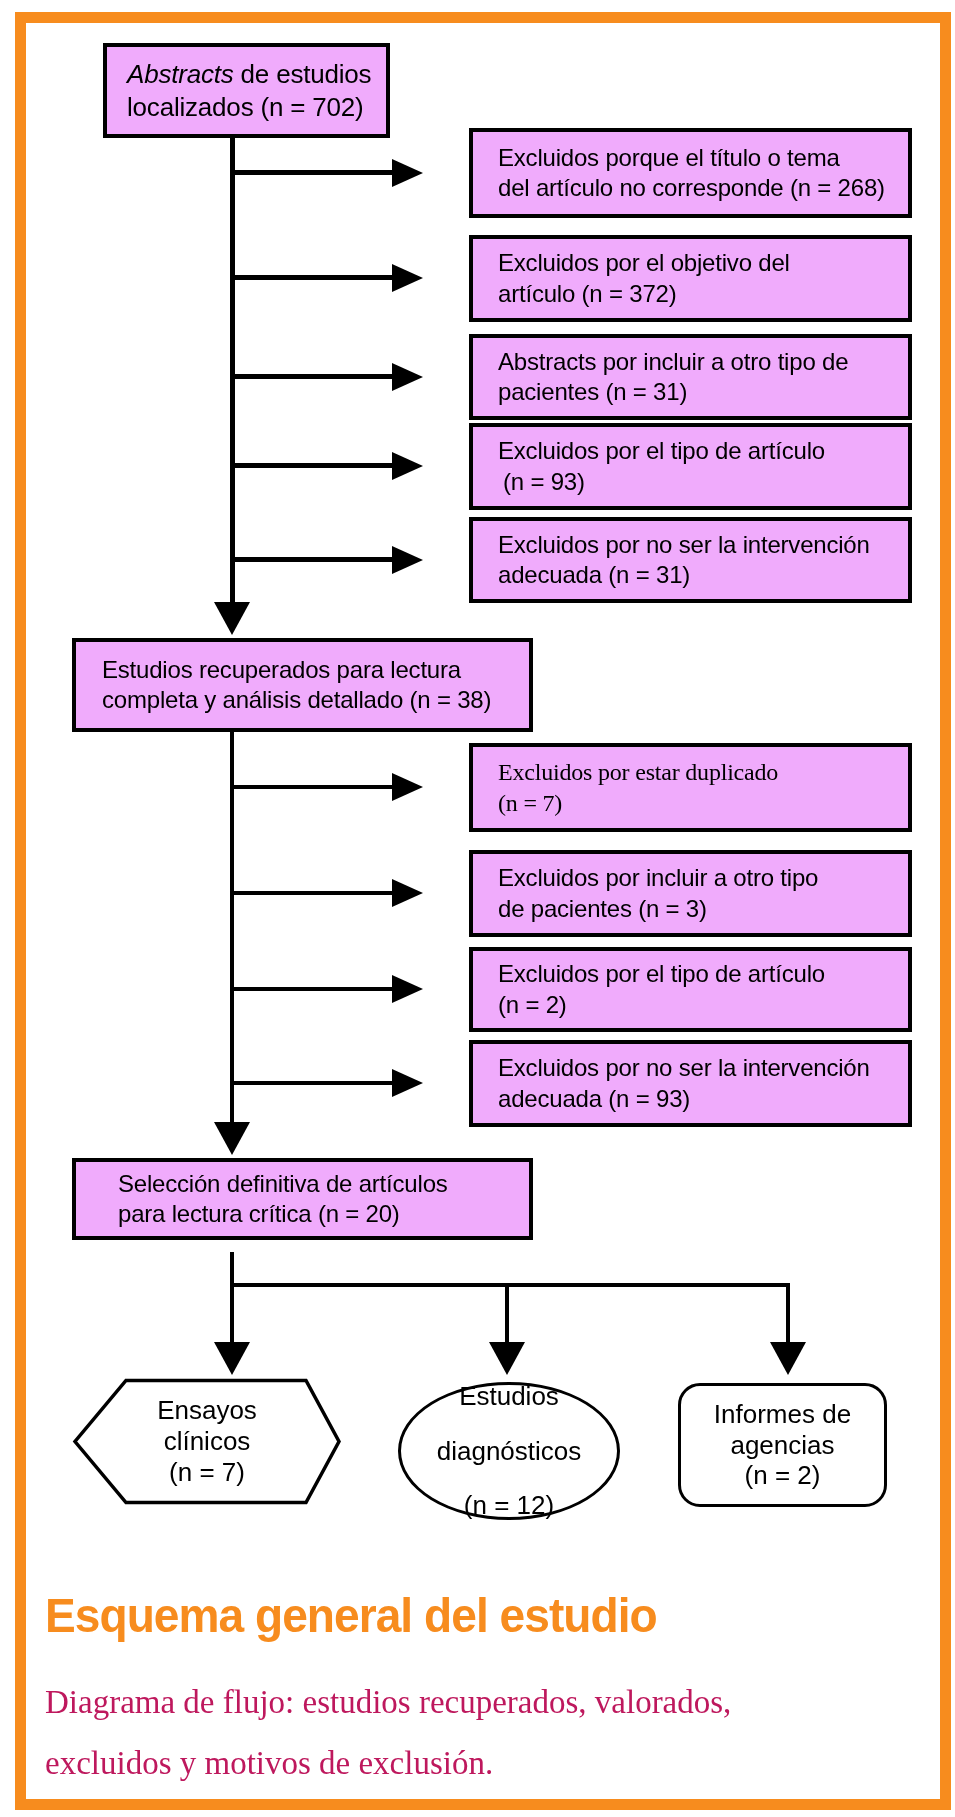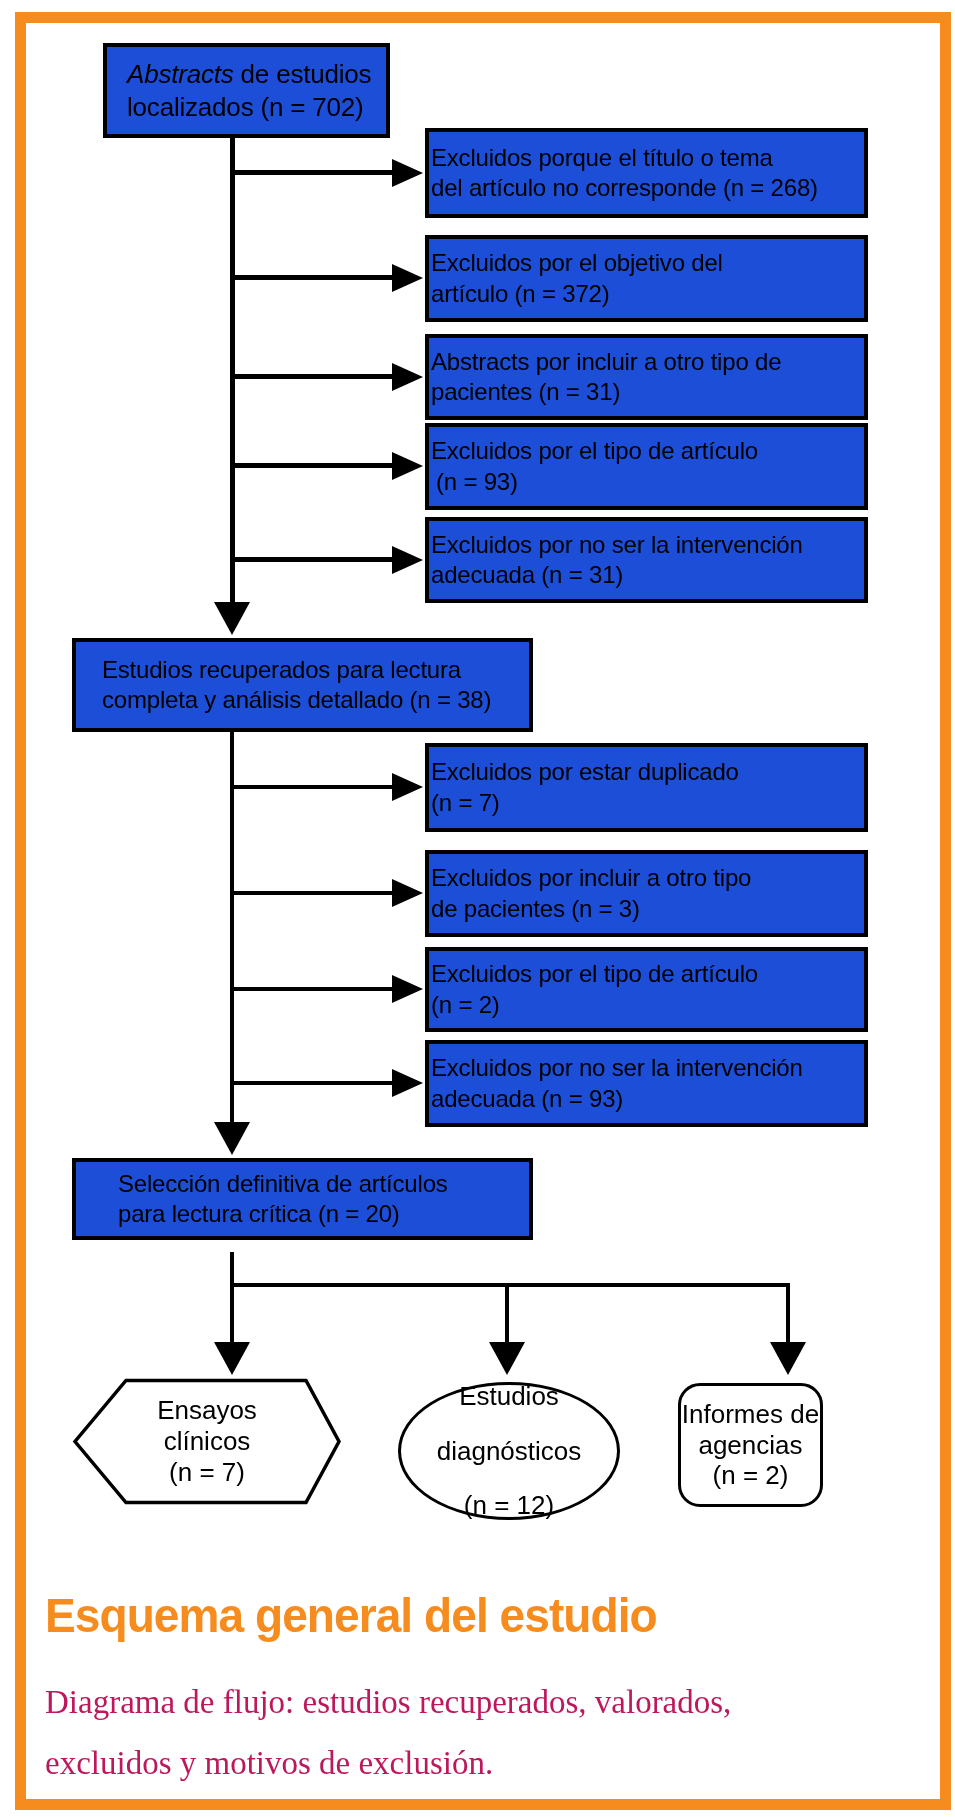--- a/index.html
+++ b/index.html
@@ -8,27 +8,27 @@
     position:relative; width:955px; height:1817px; background:#ffffff;
     font-family:"Liberation Sans","DejaVu Sans",sans-serif; color:#000;
     overflow:hidden;
   }
   .abs { position:absolute; }
   .frame {
     left:15px; top:12px; width:936px; height:1798px;
     border:11px solid #F78C1E; background:transparent;
   }
   .fbox {
-    border:4px solid #000; background:#1d4ed8;
+    border:4px solid #000; background:#f0abfc;
     display:flex; flex-direction:column; justify-content:center;
     font-size:24px; line-height:1.26; letter-spacing:-0.2px;
   }
   .fbox .ln { white-space:nowrap; }
   .topbox { font-size:26px; padding-left:20px; }
-  .excl   { padding-left:2px; }
+  .excl   { padding-left:25px;margin-left:44px; }
   .wide   { padding-left:26px; font-size:24px; }
   .selbox { padding-left:42px; }
   .vline, .hline { background:#000; }
   .arr-down {
     width:0; height:0;
     border-left:18px solid transparent; border-right:18px solid transparent;
     border-top:33px solid #000;
   }
   .arr-right {
     width:0; height:0;
@@ -115,21 +115,21 @@
 
   <div class="abs hline" style="left:230px; top:891px; width:165px; height:4px;"></div>
   <div class="abs arr-right" style="left:392px; top:879px;"></div>
 
   <div class="abs hline" style="left:230px; top:987px; width:165px; height:4px;"></div>
   <div class="abs arr-right" style="left:392px; top:975px;"></div>
 
   <div class="abs hline" style="left:230px; top:1081px; width:165px; height:4px;"></div>
   <div class="abs arr-right" style="left:392px; top:1069px;"></div>
 
-  <div class="abs fbox excl" style="left:425px; top:743px; width:443px; height:89px;">
+  <div class="abs fbox excl" style="left:425px; top:743px; width:443px; height:89px;font-family:Liberation Serif, serif;">
     <div class="ln">Excluidos por estar duplicado</div>
     <div class="ln">(n = 7)</div>
   </div>
   <div class="abs fbox excl" style="left:425px; top:850px; width:443px; height:87px;">
     <div class="ln">Excluidos por incluir a otro tipo</div>
     <div class="ln">de pacientes (n = 3)</div>
   </div>
   <div class="abs fbox excl" style="left:425px; top:947px; width:443px; height:85px;">
     <div class="ln">Excluidos por el tipo de artículo</div>
     <div class="ln">(n = 2)</div>
@@ -164,21 +164,21 @@
     <div>clínicos</div>
     <div>(n = 7)</div>
   </div>
 
   <div class="abs ellipse shape-text" style="left:398px; top:1382px; width:222px; height:138px;">
     <div>Estudios</div>
     <div>diagnósticos</div>
     <div>(n = 12)</div>
   </div>
 
-  <div class="abs roundrect shape-text" style="left:678px; top:1383px; width:145px; height:124px;">
+  <div class="abs roundrect shape-text" style="left:678px; top:1383px; width:209px; height:124px;">
     <div>Informes de</div>
     <div>agencias</div>
     <div>(n = 2)</div>
   </div>
 
   <div class="abs heading" style="left:45px; top:1588px;">Esquema general del estudio</div>
 
   <div class="abs caption" style="left:45px; top:1672px; width:860px;">
     <div>Diagrama de flujo: estudios recuperados, valorados,</div>
     <div>excluidos y motivos de exclusión.</div>

